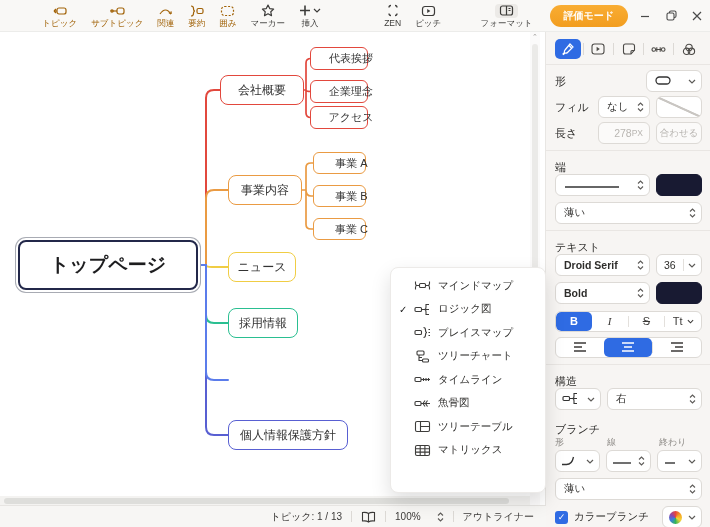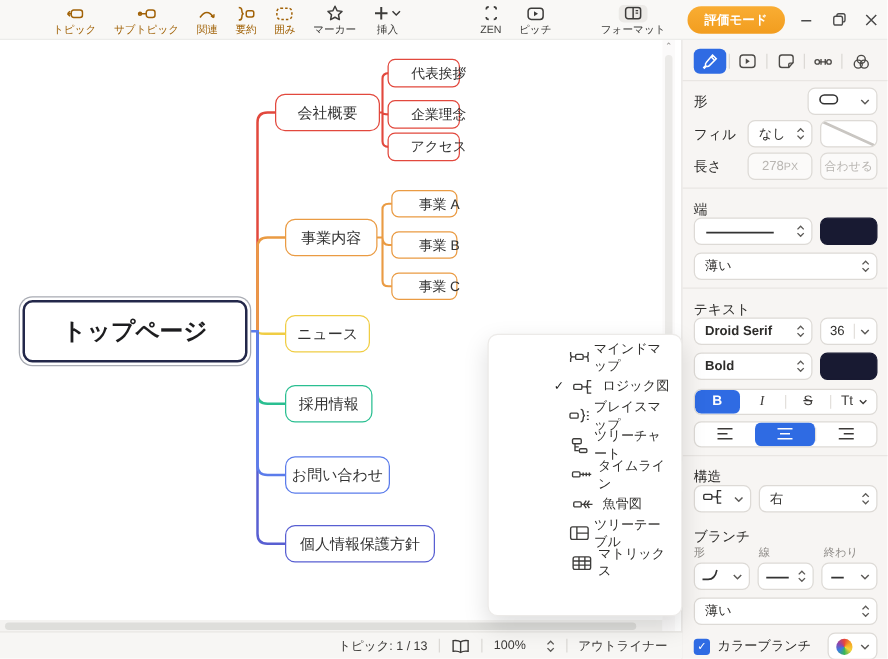--- a/index.html
+++ b/index.html
@@ -28,21 +28,21 @@
 
   
   .vscroll { position:absolute; left:530px; top:32px; width:10px; height:473px; background:#fbfafa; }
   .vscroll .arrow { position:absolute; top:0; left:0; width:10px; height:10px; color:#9a9896; font-size:7px; display:flex; align-items:center; justify-content:center; }
   .vscroll .thumb { position:absolute; left:2px; top:12px; width:6px; height:420px; background:#ebeae8; border-radius:3px; }
   .hscroll { position:absolute; left:0; bottom:0; width:530px; height:9px; background:#f4f3f1; }
   .hscroll .thumb { position:absolute; left:4px; top:1.5px; width:505px; height:6px; background:#dededb; border-radius:3px; }
 
   
   .menu { position:absolute; left:390px; top:267px; width:156px; height:226px; background:#fff; border:1px solid #eceae8; border-radius:8px; box-shadow:0 8px 20px rgba(0,0,0,.13); padding:6px 0; z-index:30; }
-  .menu-item { height:23.5px; display:flex; align-items:center; padding:0 8px;margin-left:44px; }
+  .menu-item { height:23.5px; display:flex; align-items:center; padding:0 8px; }
   .menu-item .chk { width:15px; font-size:10px; color:#222; }
   .menu-item .micon { width:24px; display:flex; align-items:center; color:#3e3d3b; }
   .menu-item .mlabel { font-size:10.5px; color:#2f2e2c; }
 
   
   .sidebar { position:absolute; left:545px; top:32px; width:165px; height:495px; background:#f7f5f3; border-left:1px solid #e8e6e3; }
   .collapse-tab { position:absolute; left:537px; top:368px; width:9px; height:26px; background:#f7f5f3; border:1px solid #e4e2df; border-right:none; border-radius:5px 0 0 5px; z-index:5; }
   .srow { position:absolute; left:9px; width:147px; height:22px; display:flex; align-items:center; }
   .slabel { font-size:11px; color:#2e2d2b; }
   .minilabel { font-size:9px; color:#8d8a86; }
@@ -214,21 +214,20 @@
   <div class="node child" style="left:310px;top:48px;width:58px;height:23px;border:1.4px solid #e2483d">企業理念</div>
   <div class="node child" style="left:310px;top:74px;width:58px;height:23px;border:1.4px solid #e2483d">アクセス</div>
 
   <div class="node" style="left:228px;top:143px;width:74px;height:30px;border:1.6px solid #ea9b43">事業内容</div>
   <div class="node child" style="left:313px;top:120px;width:53px;height:22px;border:1.4px solid #ea9b43">事業 A</div>
   <div class="node child" style="left:313px;top:153px;width:53px;height:22px;border:1.4px solid #ea9b43">事業 B</div>
   <div class="node child" style="left:313px;top:186px;width:53px;height:22px;border:1.4px solid #ea9b43">事業 C</div>
 
   <div class="node" style="left:228px;top:220px;width:68px;height:30px;border:1.6px solid #f0cd44">ニュース</div>
   <div class="node" style="left:228px;top:276px;width:70px;height:30px;border:1.6px solid #2abf91">採用情報</div>
-  <div class="node" style="left:228px;top:333px;width:84px;height:30px;border:1.6px solid #5b7ceb">お問い合わせ</div>
   <div class="node" style="left:228px;top:388px;width:120px;height:30px;border:1.6px solid #585fd2">個人情報保護方針</div>
 
   <div class="hscroll">
       <div class="thumb"></div>
     </div>
 </div>
 
 <div class="vscroll">
   <div class="arrow">⌃</div>
   <div class="thumb"></div>
@@ -388,21 +387,21 @@
           <svg width="7" height="10" viewBox="0 0 7 10" fill="none" stroke="currentColor" stroke-width="1.1">
             <path d="M1 3.5 L3.5 1 L6 3.5 M1 6.5 L3.5 9 L6 6.5"></path>
           </svg>
         </span>
     </div>
     <div class="swatch none"></div>
   </div>
 
   <div class="srow" style="top:90px">
     <span class="slabel">長さ</span>
-    <div class="ctl disabled" style="margin-left:auto;width:52px;padding:0 6px;margin-right:6px;justify-content:center">
+    <div class="ctl disabled" style="margin-left:auto;width:52px;padding:0 6px;margin-right:6px;justify-content:flex-end">
       <span>278</span>
       <span style="font-size:8.5px">PX</span>
     </div>
     <div class="ctl disabled" style="width:46px;justify-content:center;font-size:9.5px">合わせる</div>
   </div>
   <div class="hr" style="top:118px"></div>
 
   <div class="srow" style="top:124px">
     <span class="slabel">端</span>
   </div>

